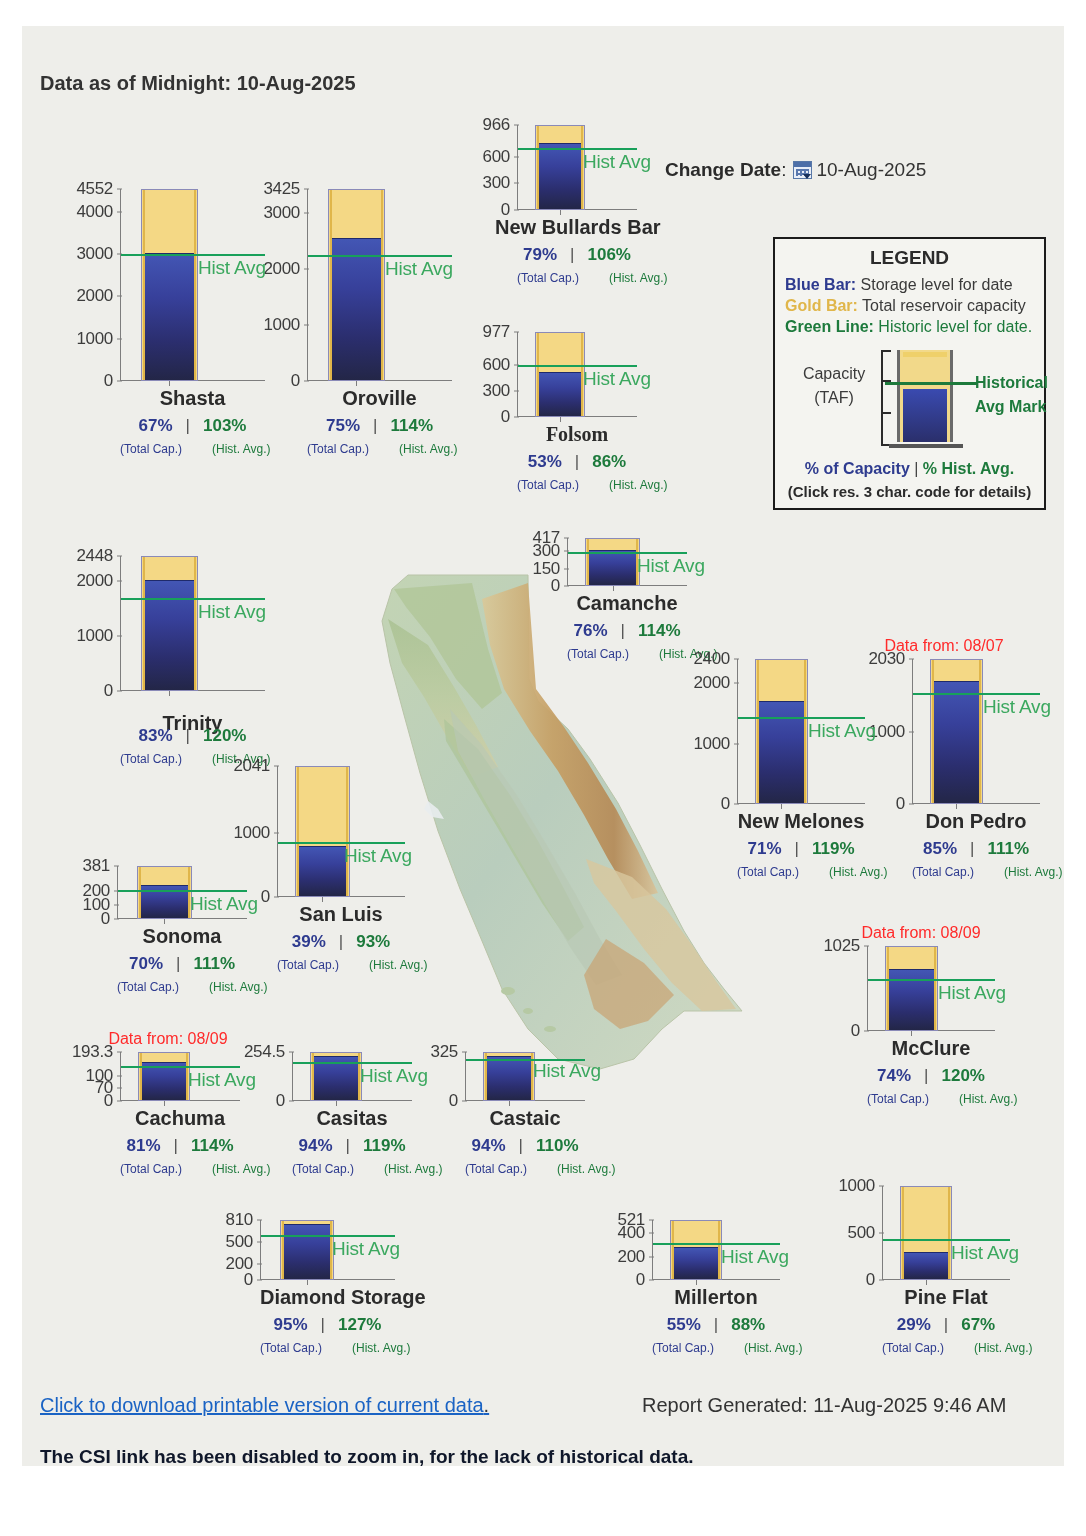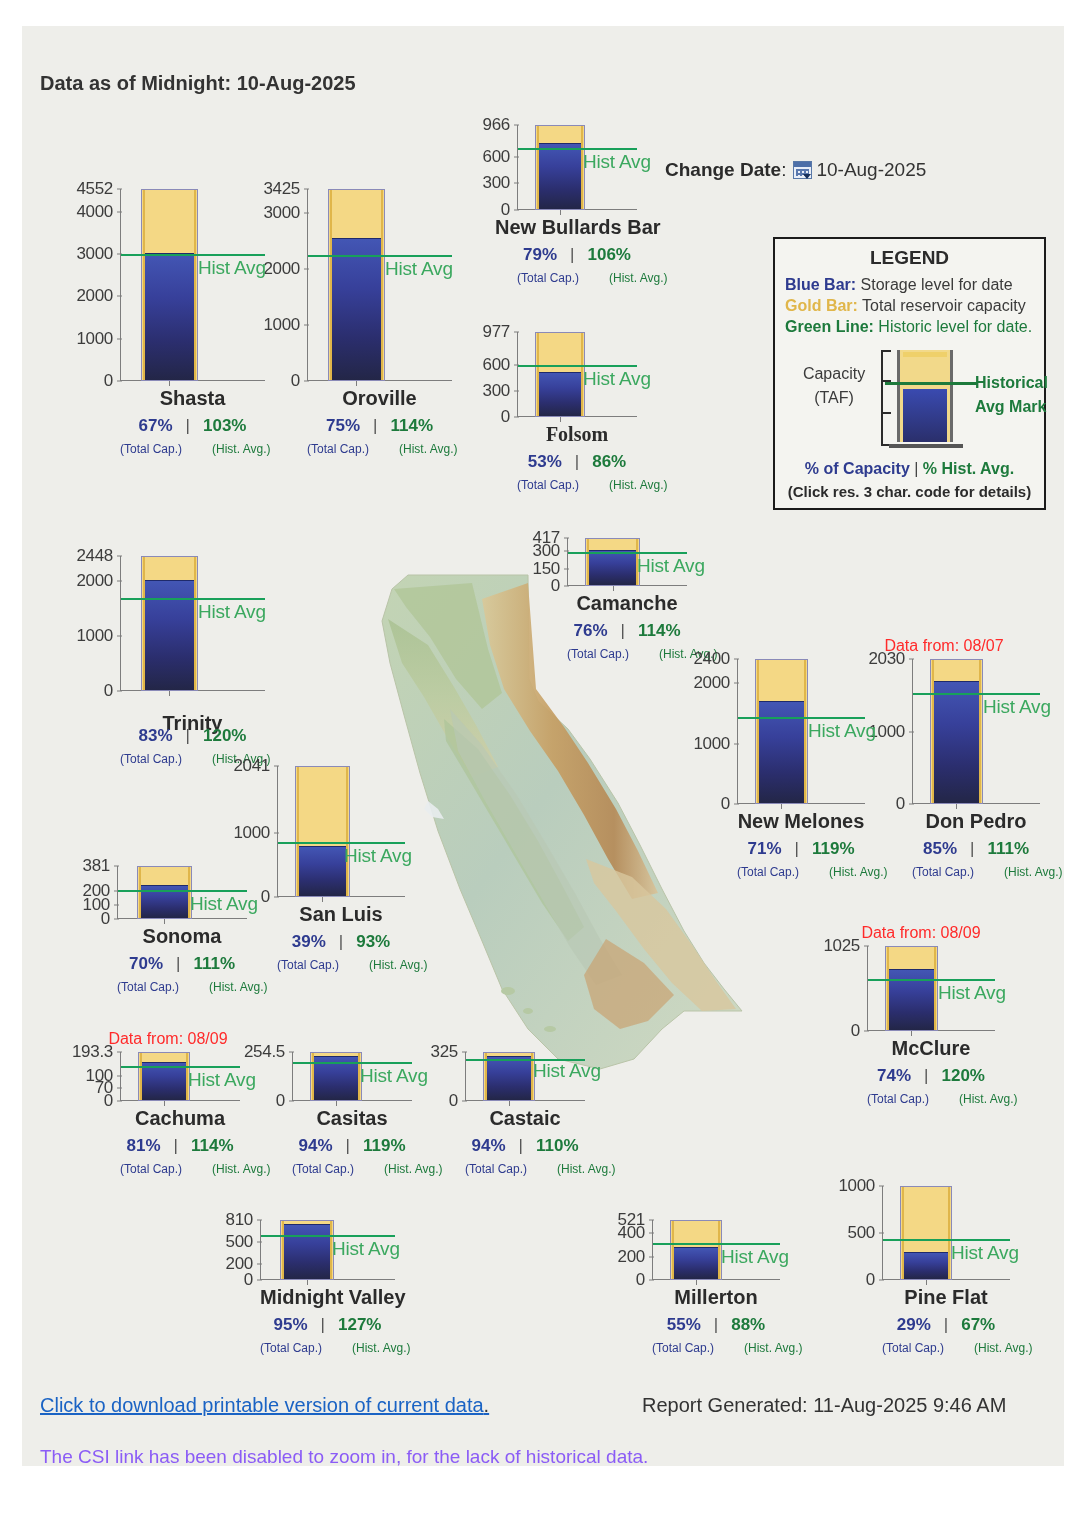--- a/index.html
+++ b/index.html
@@ -379,21 +379,22 @@
     top: 1368px;
     font-size: 20px;
     color: #333333;
     white-space: nowrap;
   }
   .csi-note {
     position: absolute;
     left: 18px;
     top: 1420px;
     font-size: 19px;
-    color: #8b5cf6;
+    color: #0f172a;
+    font-weight: bold;
   }
 </style>
 </head>
 <body>
 
 <div id="page">
 
   <div class="data-asof">Data as of Midnight: 10-Aug-2025</div>
 
   <div class="change-date">
@@ -910,21 +911,21 @@
       <div class="ytick" style="top:60px">0</div>
       <div class="ytick-mark" style="left:-3px; top:60px"></div>
       <div class="bar" style="left:20px; width:54px; height:60px;">
         <div class="inner-gold"></div>
         <div class="fill" style="height:95%;"></div>
       </div>
       <div class="greenline" style="left:1px; width:134px; top:15px;"></div>
       <div class="histavg-label" style="left:72px; top:18px;">Hist Avg</div>
       <div class="xtick-center" style="left:47px; bottom:-5px;"></div>
     </div>
-    <div class="res-name" style="top:66px; width:135px;">Midnight Valley</div>
+    <div class="res-name" style="top:66px; width:135px;">Diamond Storage</div>
     <div class="pcts" style="top:95px; width:135px;">
       <span class="p-cap">95%</span><span class="p-sep">|</span><span class="p-hist">127%</span>
     </div>
     <div class="sublabels" style="top:121px; width:135px;">
       <span class="s-cap">(Total Cap.)</span><span class="s-hist">(Hist. Avg.)</span>
     </div>
   </div>
 
   <div class="res" style="left:630px; top:1194px; width:190px;">
     <div class="plot" style="width:128px; height:60px;">

